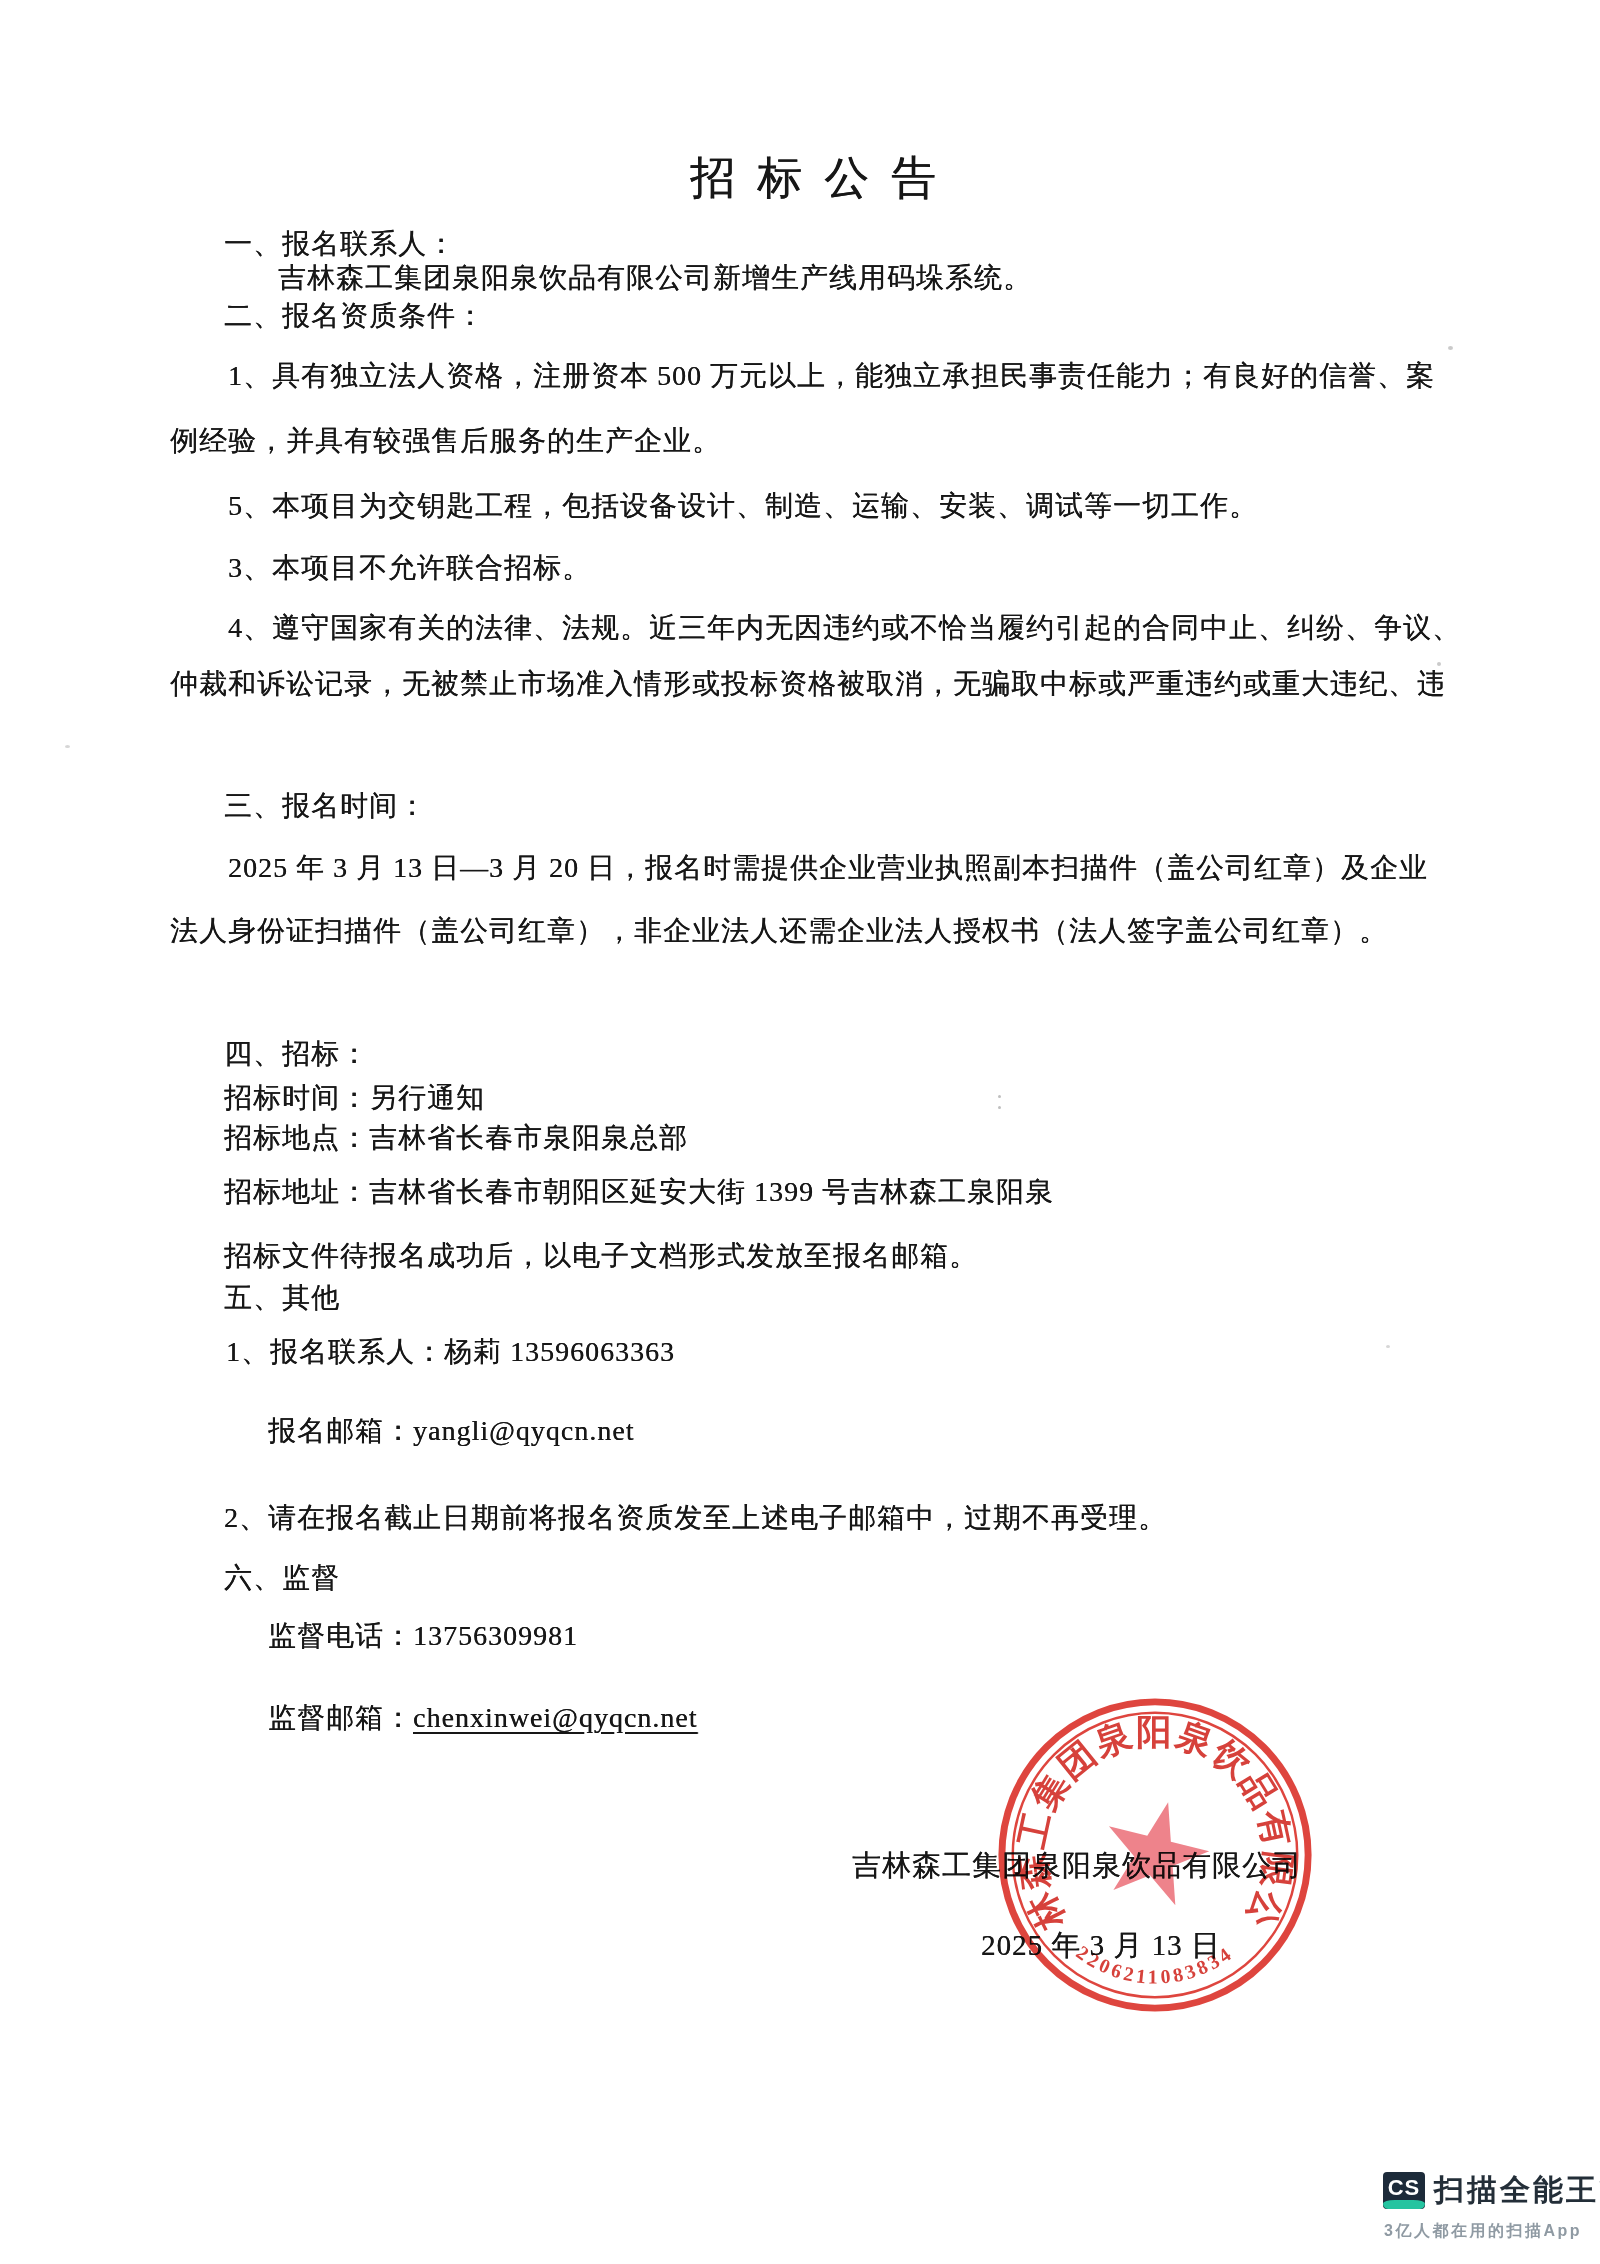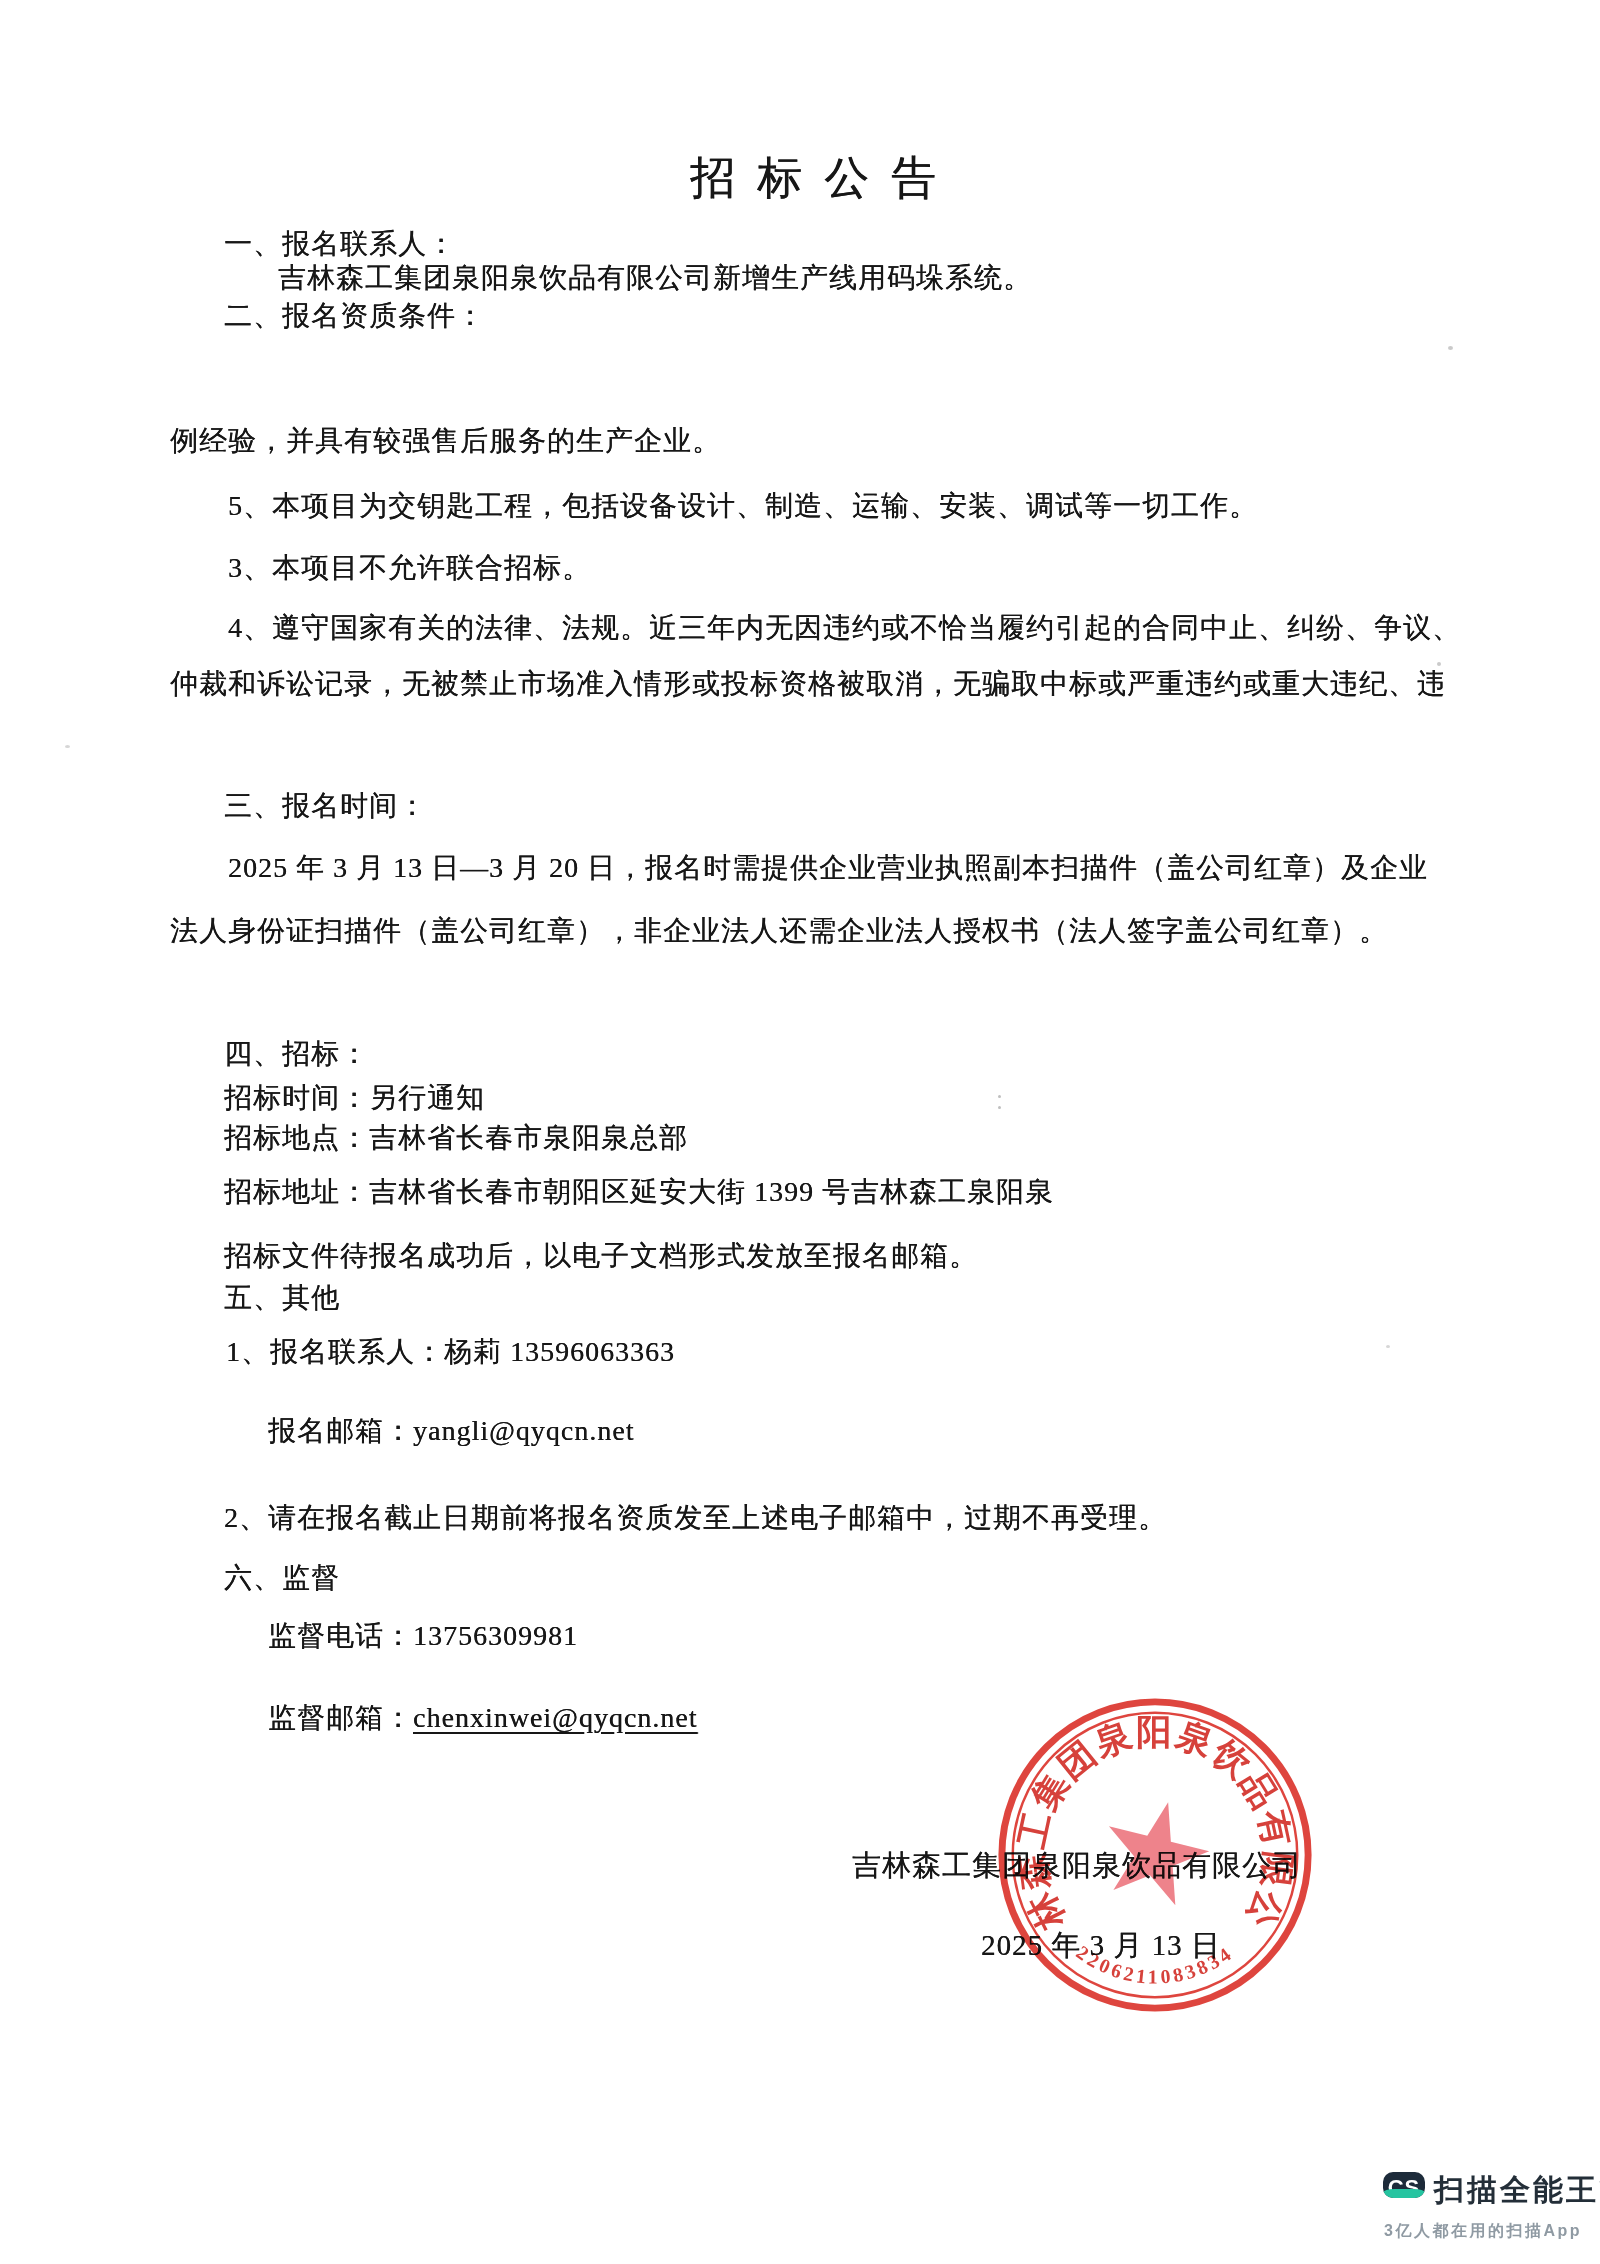--- a/index.html
+++ b/index.html
@@ -11,21 +11,21 @@
   .ln{position:absolute;font-size:28px;letter-spacing:1px;white-space:nowrap;
       text-shadow:.3px 0 0 currentColor;line-height:1.15;}
   .sig{position:absolute;font-size:29px;letter-spacing:1px;white-space:nowrap;
        text-shadow:.3px 0 0 currentColor;}
   .u-line{text-decoration:underline;text-underline-offset:5px;}
   .seal{position:absolute;left:992px;top:1692px;width:326px;height:326px;
         mix-blend-mode:multiply;opacity:.95;}
   .seal text{font-family:"Liberation Serif","DejaVu Serif",serif;font-weight:bold;}
   .artifact{position:absolute;background:#8a8a8a;border-radius:50%;}
   .wm{position:absolute;font-family:"Liberation Sans","DejaVu Sans",sans-serif;}
-  .wm-icon{left:1383px;top:2172px;width:42px;height:26px;border-radius:10px;
+  .wm-icon{left:1383px;top:2172px;width:42px;height:37px;border-radius:4px;
            background:#1d2b3a;overflow:hidden;text-align:center;}
   .wm-icon .cs{display:block;color:#fff;font-weight:bold;font-size:22px;line-height:32px;
                letter-spacing:1px;}
   .wm-icon .swoosh{position:absolute;left:0;bottom:0;width:42px;height:9px;background:#25c4a0;
                    border-radius:50% 50% 10px 10px / 70% 70% 10px 10px;}
   .wm-name{left:1434px;top:2170px;font-size:30px;font-weight:bold;color:#232e38;
            letter-spacing:3px;white-space:nowrap;}
   .wm-name sup{font-size:11px;font-weight:bold;vertical-align:super;letter-spacing:0;}
   .wm-tagline{left:1384px;top:2221px;font-size:16px;color:#8f9aa3;letter-spacing:2.5px;
               font-weight:bold;white-space:nowrap;}
@@ -33,20 +33,21 @@
 </head>
 <body>
 
 <div class="page">
 
   <div class="doc-title">招标公告</div>
 
   <div class="ln" style="top:228px;left:224px">一、报名联系人：</div>
   <div class="ln" style="top:262px;left:278px">吉林森工集团泉阳泉饮品有限公司新增生产线用码垛系统。</div>
   <div class="ln" style="top:300px;left:224px">二、报名资质条件：</div>
+  <div class="ln" style="top:360px;left:228px">1、具有独立法人资格，注册资本 500 万元以上，能独立承担民事责任能力；有良好的信誉、案</div>
   <div class="ln" style="top:425px;left:170px">例经验，并具有较强售后服务的生产企业。</div>
   <div class="ln" style="top:490px;left:228px">5、本项目为交钥匙工程，包括设备设计、制造、运输、安装、调试等一切工作。</div>
   <div class="ln" style="top:552px;left:228px">3、本项目不允许联合招标。</div>
   <div class="ln" style="top:612px;left:228px">4、遵守国家有关的法律、法规。近三年内无因违约或不恰当履约引起的合同中止、纠纷、争议、</div>
   <div class="ln" style="top:668px;left:170px">仲裁和诉讼记录，无被禁止市场准入情形或投标资格被取消，无骗取中标或严重违约或重大违纪、违</div>
   <div class="ln" style="top:790px;left:224px">三、报名时间：</div>
   <div class="ln" style="top:852px;left:228px">2025 年 3 月 13 日—3 月 20 日，报名时需提供企业营业执照副本扫描件（盖公司红章）及企业</div>
   <div class="ln" style="top:915px;left:170px">法人身份证扫描件（盖公司红章），非企业法人还需企业法人授权书（法人签字盖公司红章）。</div>
   <div class="ln" style="top:1038px;left:224px">四、招标：</div>
   <div class="ln" style="top:1082px;left:224px">招标时间：另行通知</div>

